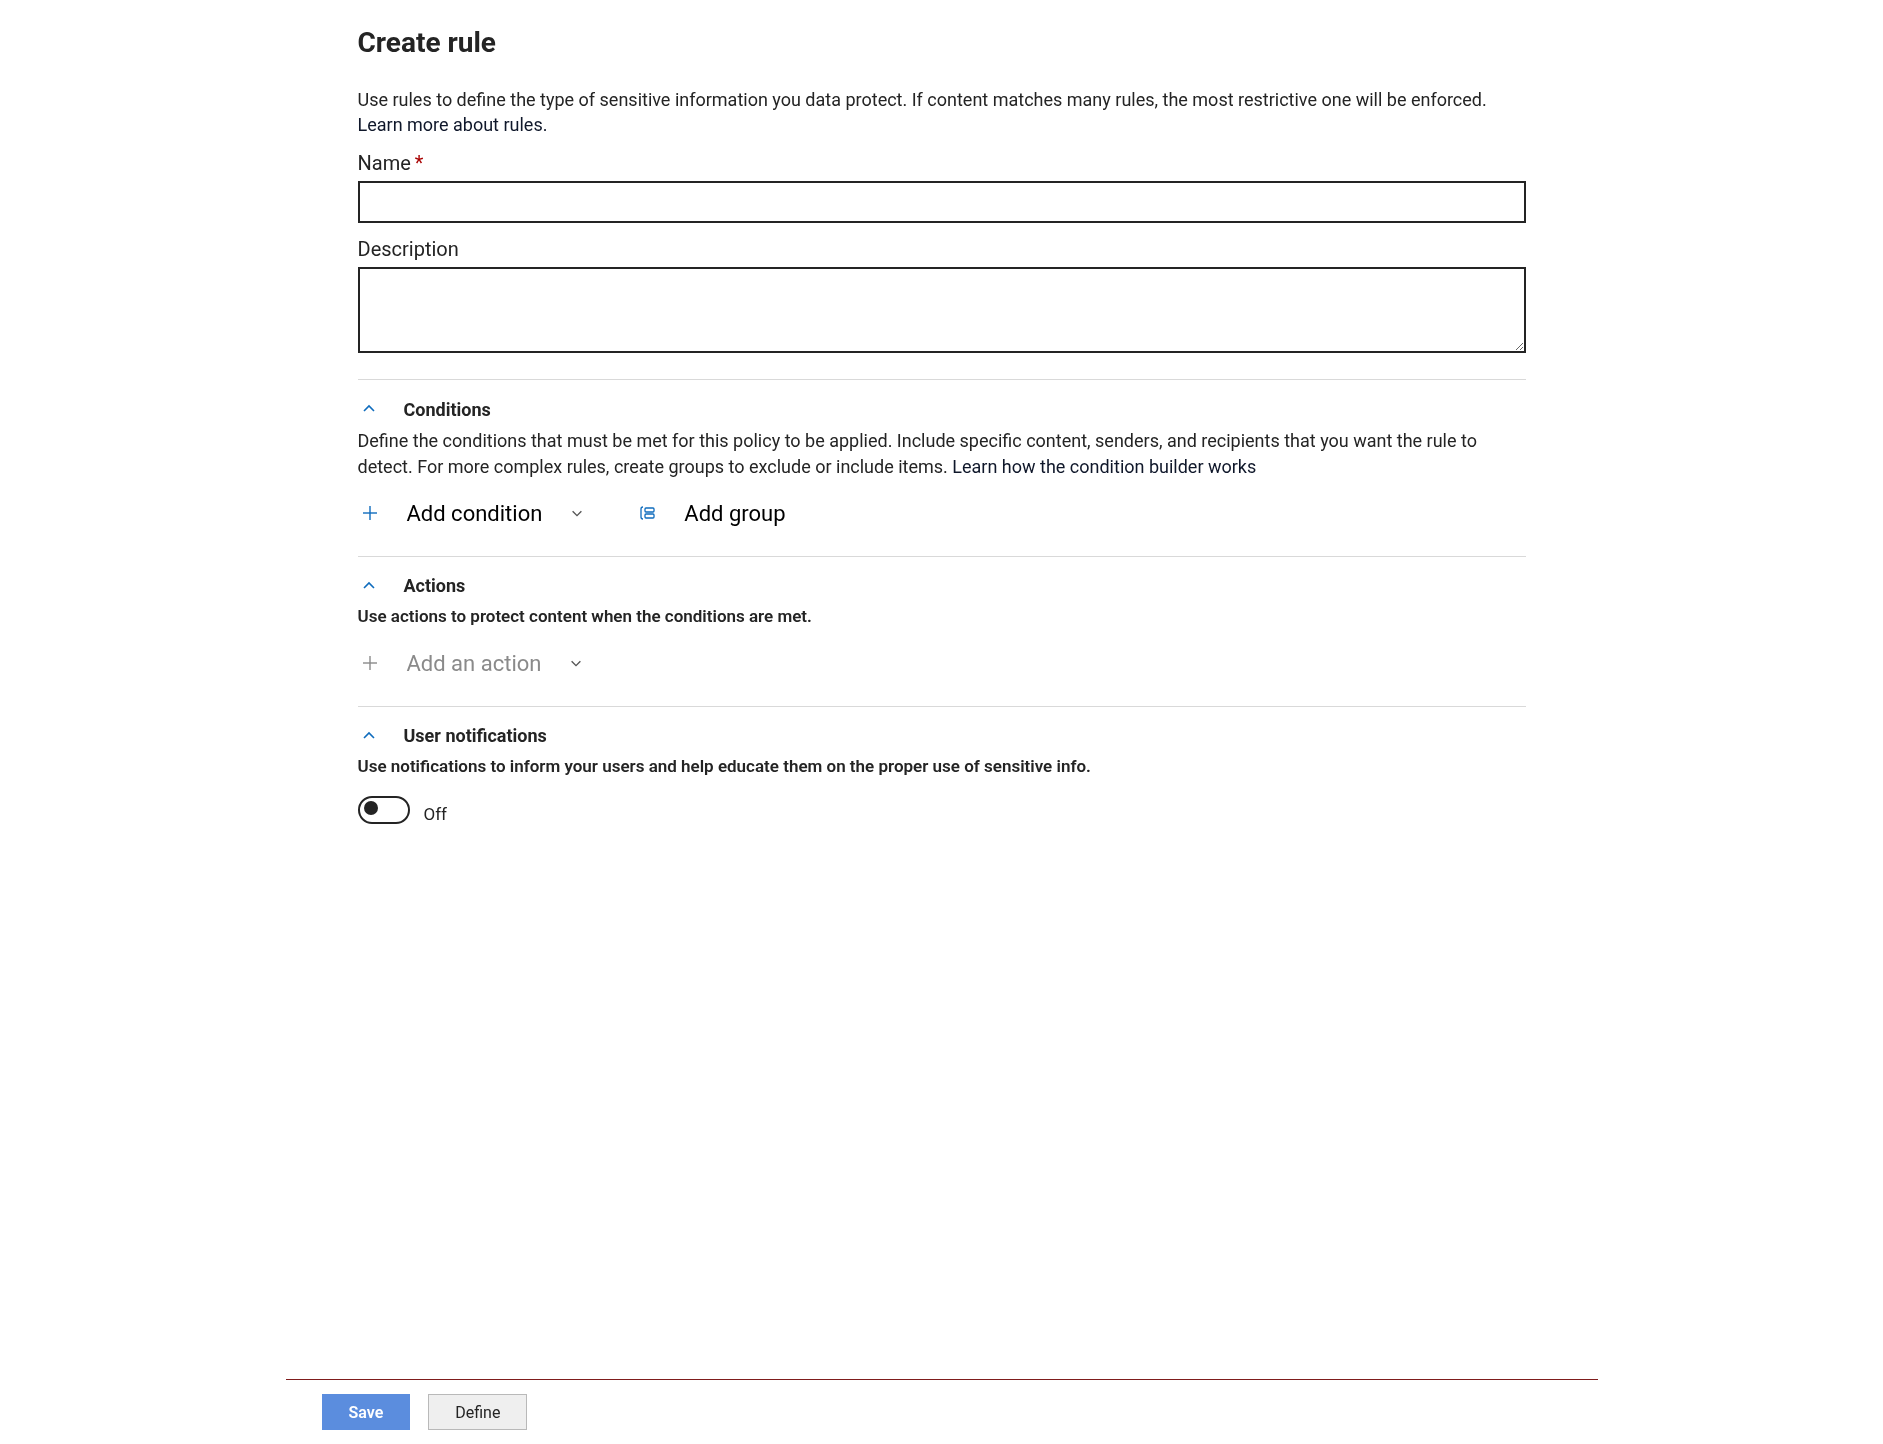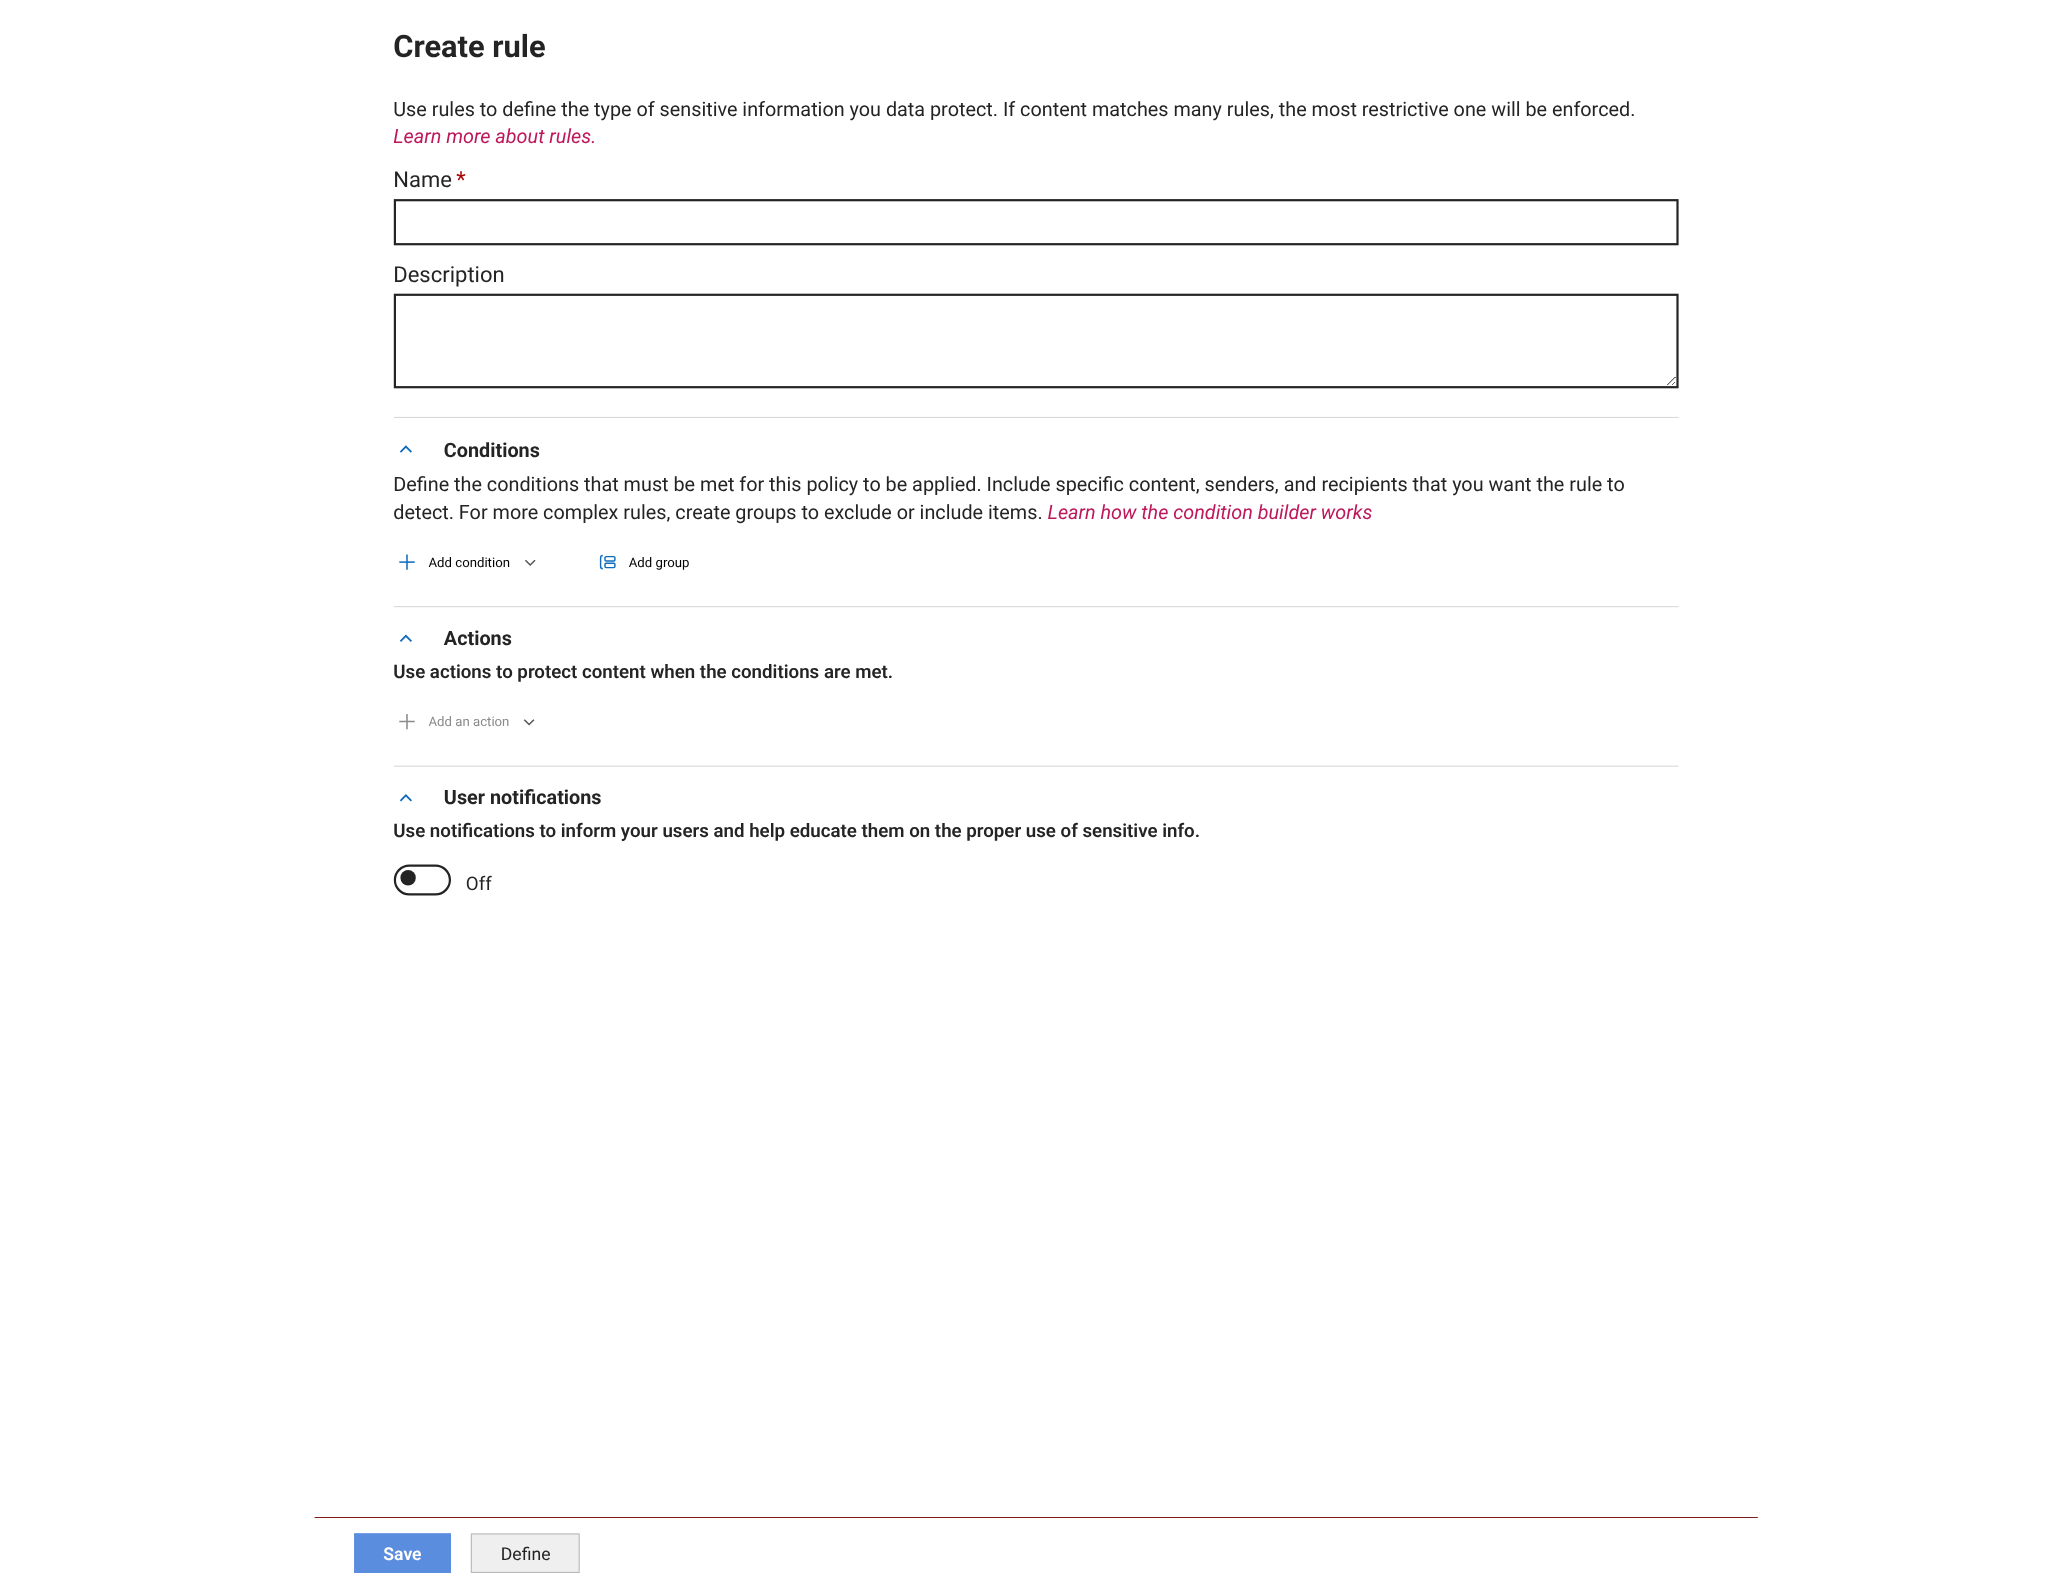--- a/index.html
+++ b/index.html
@@ -1,37 +1,37 @@
 <!DOCTYPE html>
 <html><head>
 <meta charset="utf-8">
 <style>
   html,body{margin:0;padding:0;font-family:"Segoe UI",-apple-system,BlinkMacSystemFont,Roboto,"Helvetica Neue",sans-serif;color:#242424;background:#fff;font-size:15px;}
   .page{width:1240px;margin:0 auto;padding:20px 0 120px 0;position:relative;}
   .content{padding:0 36px;}
   h1{font-size:28px;font-weight:700;margin:6px 0 28px 0;}
   .intro{font-size:18px;line-height:1.4;margin:0 0 14px 0;}
-  a.link{color:#be185d;text-decoration:none;font-style:italic;}
+  a.link{color:#0f172a;text-decoration:none;}
   .field-label{font-size:20px;font-weight:400;margin:6px 0 6px 0;}
   .req{color:#a80000;margin-left:4px;}
   input[type=text].tb, textarea.tb{
     display:block;width:100%;box-sizing:border-box;
     border:2px solid #242424;padding:10px 12px;font-size:16px;font-family:inherit;background:#fff;
   }
   input[type=text].tb{height:42px;}
   textarea.tb{height:86px;resize:both;}
   .sep{border:none;border-top:1px solid #d9d9d9;margin:26px 0 18px 0;}
   .sec-header{display:flex;align-items:center;gap:24px;margin:0 0 8px 0;}
   .sec-header .chev{display:inline-flex;align-items:center;justify-content:center;width:22px;height:22px;color:#0f6cbd;}
   .sec-header .chev svg{width:16px;height:16px;}
   .sec-title{font-size:18px;font-weight:700;}
   .sec-desc{font-size:18px;line-height:1.4;margin:0 0 18px 0;}
   .sec-desc.bold{font-weight:600;font-size:17px;}
   .cmd-row{display:flex;align-items:center;gap:48px;margin:8px 0 0 0;}
-  .cmd{display:inline-flex;align-items:center;gap:10px;font-size:12px;background:none;border:none;padding:4px 2px;cursor:pointer;font-family:inherit;}
+  .cmd{display:inline-flex;align-items:center;gap:27px;font-size:22px;background:none;border:none;padding:4px 2px;cursor:pointer;font-family:inherit;}
   .cmd .glyph{display:inline-flex;align-items:center;justify-content:center;width:20px;height:20px;color:#0f6cbd;}
   .cmd .glyph svg{width:20px;height:20px;}
   .cmd .chev-down{display:inline-flex;align-items:center;justify-content:center;width:16px;height:16px;color:#555;}
   .cmd .chev-down svg{width:14px;height:14px;}
   .cmd.disabled{color:#8a8a8a;cursor:default;}
   .cmd.disabled .glyph{color:#8a8a8a;}
   .toggle-row{display:flex;align-items:flex-end;gap:14px;margin-top:10px;}
   .toggle{position:relative;width:48px;height:24px;border:2px solid #242424;border-radius:14px;background:#fff;cursor:pointer;}
   .toggle .knob{position:absolute;top:3px;left:4px;width:14px;height:14px;border-radius:50%;background:#242424;}
   .toggle-label{font-size:17px;}

